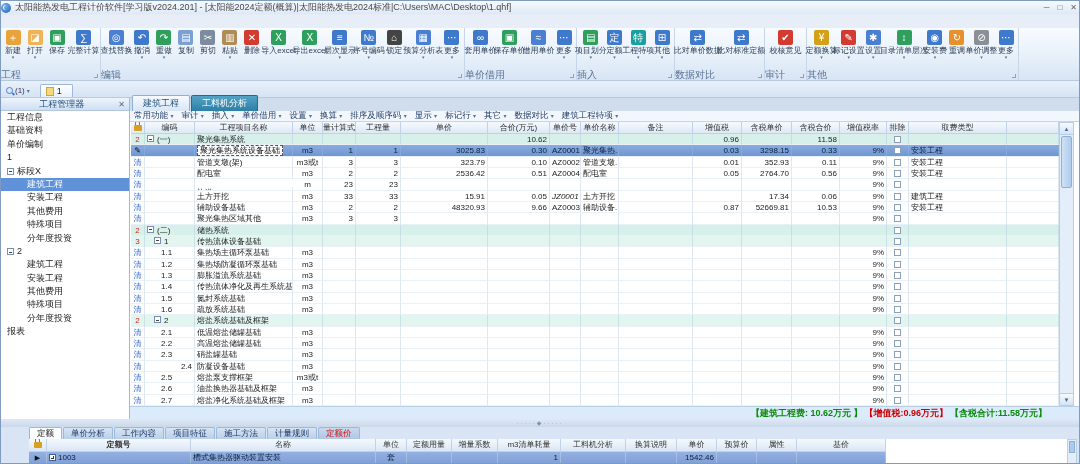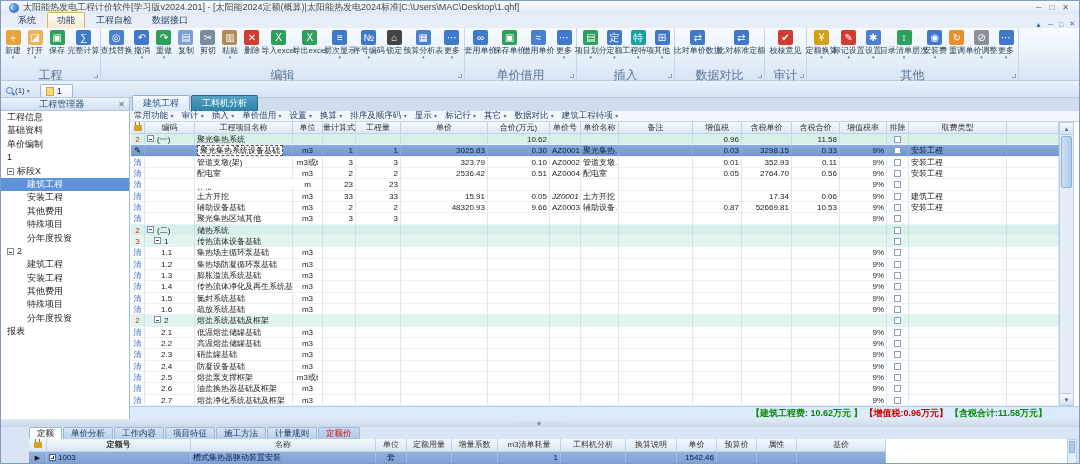--- a/index.html
+++ b/index.html
@@ -1,37 +1,37 @@
 <!DOCTYPE html>
 <html><head>
 <meta charset="utf-8">
 <style>
   html,body{margin:0;padding:0;background:#9aa7b8;}
   *{box-sizing:border-box;font-family:"Liberation Sans","DejaVu Sans",sans-serif;}
   .win{position:relative;width:1080px;height:464px;background:#e7eef8;border:1px solid #7f9cc0;overflow:hidden;}
 
   
-  .titlebar{position:absolute;left:0;top:0;width:100%;height:14px;background:linear-gradient(#f6fafd,#dfe9f6);display:flex;align-items:center;padding:0 8px;border-bottom:1px solid #e3ebf5;}
+  .titlebar{position:absolute;left:0;top:0;width:100%;height:14px;background:linear-gradient(#f6fafd,#dfe9f6);display:flex;align-items:center;padding:0 0;border-bottom:1px solid #e3ebf5;}
   .applogo{width:10px;height:10px;border-radius:50%;background:radial-gradient(circle at 35% 30%,#7ab2ee,#1f5fb8);margin-right:4px;position:relative;flex:0 0 auto;}
   .applogo:after{content:"";position:absolute;left:2px;top:2px;width:5px;height:5px;border-left:1.5px solid #fff;border-radius:50%;}
   .title-text{font-size:9px;color:#4a4a4a;white-space:nowrap;overflow:hidden;flex:1;}
   .winctl{display:flex;gap:8px;margin-right:2px;}
   .wc{font-size:8px;color:#666;line-height:10px;cursor:default;}
 
   
   .rtabs{position:absolute;left:0;top:14px;width:100%;height:13px;display:flex;align-items:flex-end;padding-left:8px;background:#e7eef8;}
   .rtab{font-size:9px;color:#1f3a60;padding:1px 9px;margin-right:2px;}
   .rtab.active{background:linear-gradient(#fffdf6,#f4ead0);border:1px solid #d2b46a;border-bottom:none;border-radius:2px 2px 0 0;color:#17335c;}
   .rtabs .mini{margin-left:auto;display:flex;gap:6px;align-items:center;padding-right:4px;}
   .mini span{font-size:7px;color:#3a6ea8;}
 
   
   .ribbon{position:absolute;left:0;top:27px;width:100%;height:53px;background:linear-gradient(#f8fbff,#e4eef9 65%,#d8e5f4);border-bottom:1px solid #b9cade;display:flex;}
   .rgroup{position:relative;height:100%;border-right:1px solid #c7d5e8;padding:2px 1px 11px 1px;display:flex;justify-content:space-around;align-items:flex-start;}
-  .rglabel{position:absolute;bottom:0;left:0;right:0;height:10px;font-size:12px;color:#5a7396;text-align:center;line-height:10px;}
+  .rglabel{position:absolute;bottom:0;left:0;right:0;height:10px;font-size:10px;color:#5a7396;text-align:left;line-height:10px;}
   .rglabel i{position:absolute;right:2px;bottom:2px;width:4px;height:4px;border-right:1px solid #8aa2c0;border-bottom:1px solid #8aa2c0;font-style:normal;}
   .rbtn{display:flex;flex-direction:column;align-items:center;min-width:22px;padding:0 1px;cursor:default;}
   .ricon{width:15px;height:15px;border-radius:2px;display:flex;align-items:center;justify-content:center;font-size:10px;color:#fff;margin-bottom:1px;}
   .rlabel{font-size:8px;color:#2c3e57;white-space:nowrap;line-height:9px;}
   .rcaret{font-size:5px;color:#5a7396;line-height:5px;height:5px;}
 
   
   .quickbar{position:absolute;left:0;top:80px;width:100%;height:17px;background:linear-gradient(#e9f1fb,#d5e3f3);border-bottom:1px solid #b9cade;display:flex;align-items:flex-end;padding-left:3px;}
   .qsearch{display:flex;align-items:center;font-size:8px;color:#335;padding:0 4px 2px 2px;}
   .mag{width:7px;height:7px;border:1.5px solid #4a7fd1;border-radius:50%;position:relative;margin-right:2px;}
@@ -114,32 +114,20 @@
   <div class="titlebar">
     <div class="applogo"></div>
     <div class="title-text">太阳能热发电工程计价软件[学习版v2024.201] - [太阳能2024定额(概算)|太阳能热发电2024标准|C:\Users\MAC\Desktop\1.qhf]</div>
     <div class="winctl" id="winctl">
         <span class="wc">─</span>
         <span class="wc">□</span>
         <span class="wc">✕</span>
       </div>
   </div>
 
-  <div class="rtabs" id="rtabs">
-      <div class="rtab">系统</div>
-      <div class="rtab active">功能</div>
-      <div class="rtab">工程自检</div>
-      <div class="rtab">数据接口</div>
-      <div class="mini">
-        <span>▲</span>
-        <span>─</span>
-        <span>□</span>
-        <span>✕</span>
-      </div>
-    </div>
 
   <div class="ribbon" id="ribbon">
       <div class="rgroup" style="width: 100px;">
         <div class="rbtn">
           <span class="ricon" style="background: rgb(232, 163, 59);">＋</span>
           <span class="rlabel">新建</span>
           <span class="rcaret">▾</span>
         </div>
         <div class="rbtn">
           <span class="ricon" style="background: rgb(240, 179, 87);">◪</span>
@@ -893,21 +881,21 @@
             <div class="td ar" style="width: 48px;"></div>
             <div class="td ar" style="width: 47px;">9%</div>
             <div class="td ac" style="width: 22px;">
               <div class="cb"></div>
             </div>
             <div class="td al" style="width: 98px;"></div>
             <div class="td al" style="width: 52px;"></div>
           </div>
           <div class="trow leaf">
             <div class="td ac" style="width: 14px;"><span class="f-qing">清</span></div>
-            <div class="td al" style="width: 50px; padding-left: 16px;"><span>2.4</span></div>
+            <div class="td al" style="width: 50px; padding-left: 16px; text-align: right;"><span>2.4</span></div>
             <div class="td al" style="width: 98px;"><span>防凝设备基础</span></div>
             <div class="td ac" style="width: 30px;">m3</div>
             <div class="td ar" style="width: 33px;"></div>
             <div class="td ar" style="width: 45px;"></div>
             <div class="td ar" style="width: 87px;"></div>
             <div class="td ar" style="width: 62px;"></div>
             <div class="td al" style="width: 31px;"></div>
             <div class="td al" style="width: 38px;"></div>
             <div class="td al" style="width: 74px;"></div>
             <div class="td ar" style="width: 49px;"></div>

